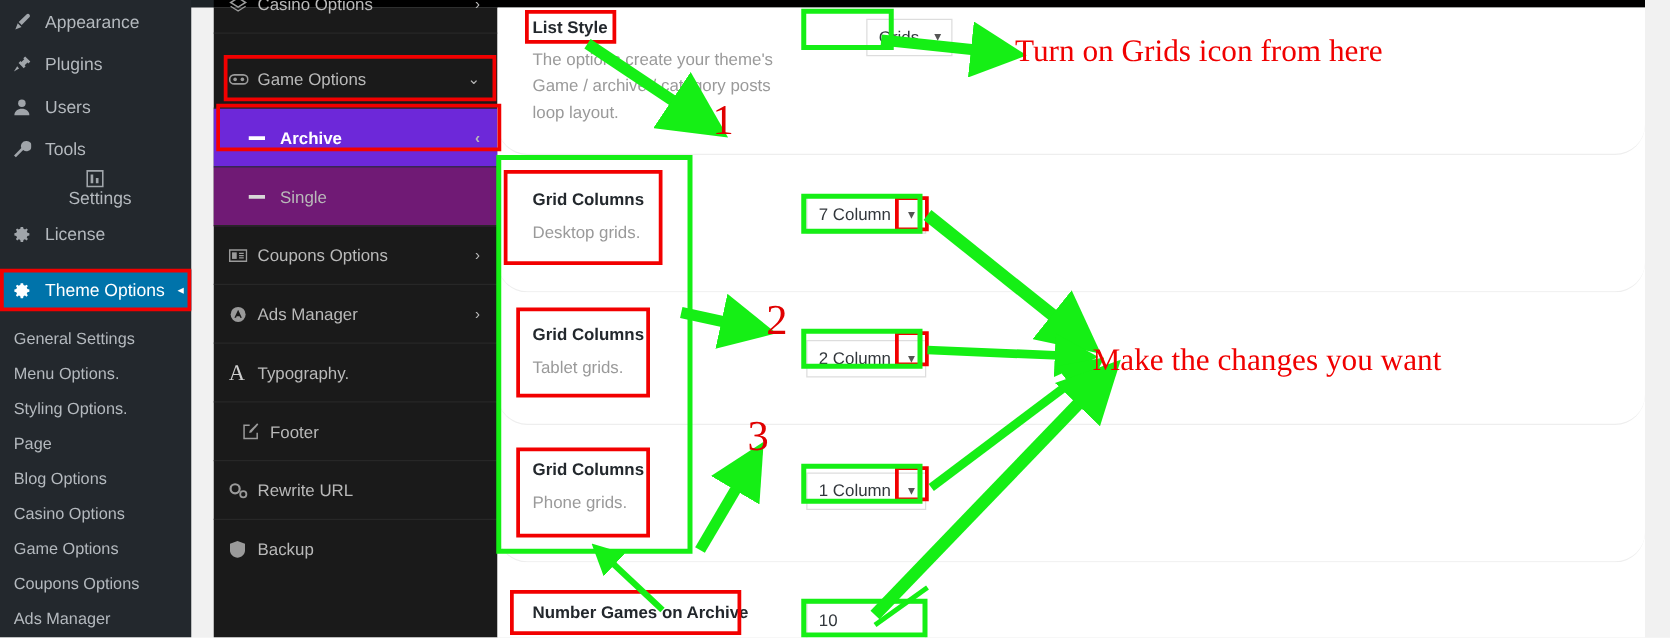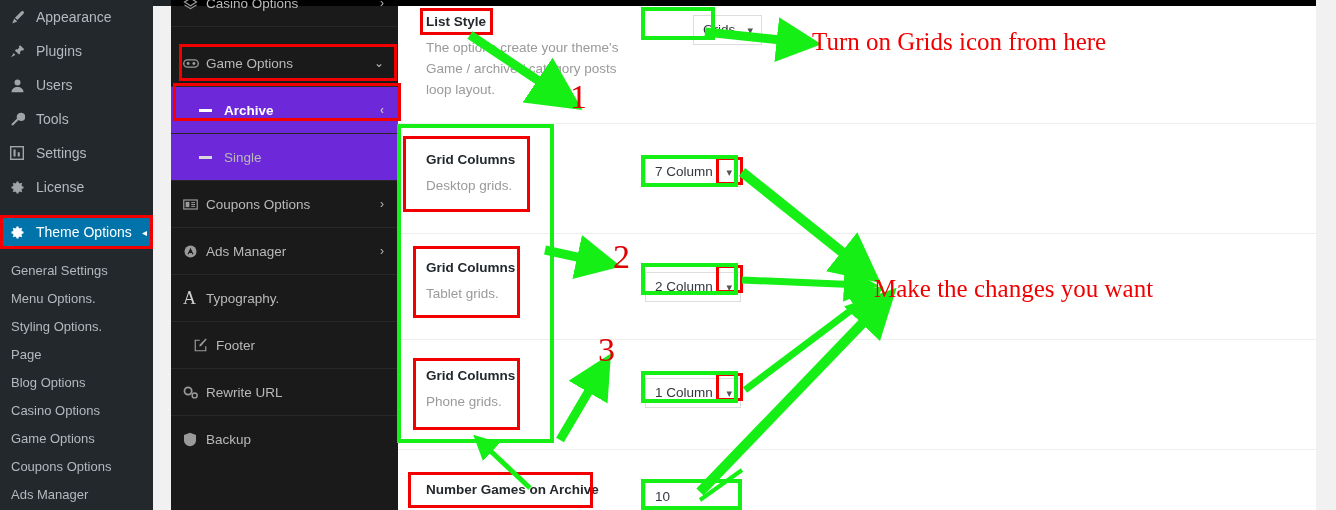--- a/index.html
+++ b/index.html
@@ -46,32 +46,32 @@
     position:absolute;left:171px;top:6px;width:227px;height:504px;
     background:#1a1a1a;
   }
   .opt-row{
     position:relative;height:47px;display:flex;align-items:center;
     color:#b9b9b9;font-size:13.5px;padding-left:12px;box-sizing:border-box;
     border-bottom:1px solid #272727;
   }
   .opt-row .oico{width:23px;display:inline-flex;align-items:center;justify-content:flex-start;color:#9a9a9a;font-size:14px;}
   .opt-row .ochev{position:absolute;right:14px;top:50%;transform:translateY(-50%);font-size:12px;color:#b9b9b9;}
-  .opt-row.sub{padding-left:28px;background:#6d28d9;}
+  .opt-row.sub{padding-left:28px;background:#701a75;}
   .opt-row.sub .dash{display:inline-block;width:13px;height:3px;background:#d8d8d8;margin-right:12px;}
   .opt-row.sub.active{background:#6d28d9;color:#fff;font-weight:bold;}
   .opt-row.sub.active .dash{background:#fff;}
 
   
   .content{
     position:absolute;left:398px;top:6px;width:918px;height:504px;
     background:#fff;
   }
   .rightgap{position:absolute;left:1316px;top:0;width:20px;height:510px;background:#f1f1f1;}
-  .crow{position:absolute;left:0;width:918px;box-sizing:border-box;border-bottom:1px solid #eeeeee;}
+  .crow{position:absolute;left:0;width:918px;box-sizing:border-box;border-bottom:1px solid #eeeeee;border-radius:24px;}
   .c-title{font-size:13.5px;font-weight:bold;color:#23282d;}
   .c-desc{font-size:13.5px;color:#9a9a9a;line-height:21px;margin-top:8px;}
 
   
   .sel{
     position:absolute;box-sizing:border-box;
     border:1px solid #ddd;background:#fff;color:#32373c;
     font-size:13.5px;height:30px;line-height:28px;padding-left:9px;
     font-family:"Liberation Sans", sans-serif;
   }
@@ -134,21 +134,21 @@
 
     <div class="wp-item" style="top:102px;position:absolute;width:153px;">
       <span class="ico">
         <svg width="15" height="15" viewBox="0 0 20 20">
             <path fill="#a0a5aa" d="M14.5 1a5.5 5.5 0 0 0-5.1 7.6L1.6 16.4l2 2 7.8-7.8A5.5 5.5 0 1 0 14.5 1z"></path>
           </svg>
       </span>
       <span class="lbl">Tools</span>
     </div>
 
-    <div class="wp-item" style="top:136px;position:absolute;width:153px;">
+    <div class="wp-item" style="top:136px;position:absolute;width:153px;flex-direction:column;">
       <span class="ico">
         <svg width="14" height="14" viewBox="0 0 20 20">
             <rect x="1" y="1" width="18" height="18" fill="none" stroke="#a0a5aa" stroke-width="2"></rect>
             <path fill="#a0a5aa" d="M5 5h3v10H5zM11 9h3v6h-3z"></path>
           </svg>
       </span>
       <span class="lbl">Settings</span>
     </div>
 
     <div class="wp-item" style="top:170px;position:absolute;width:138px;">

